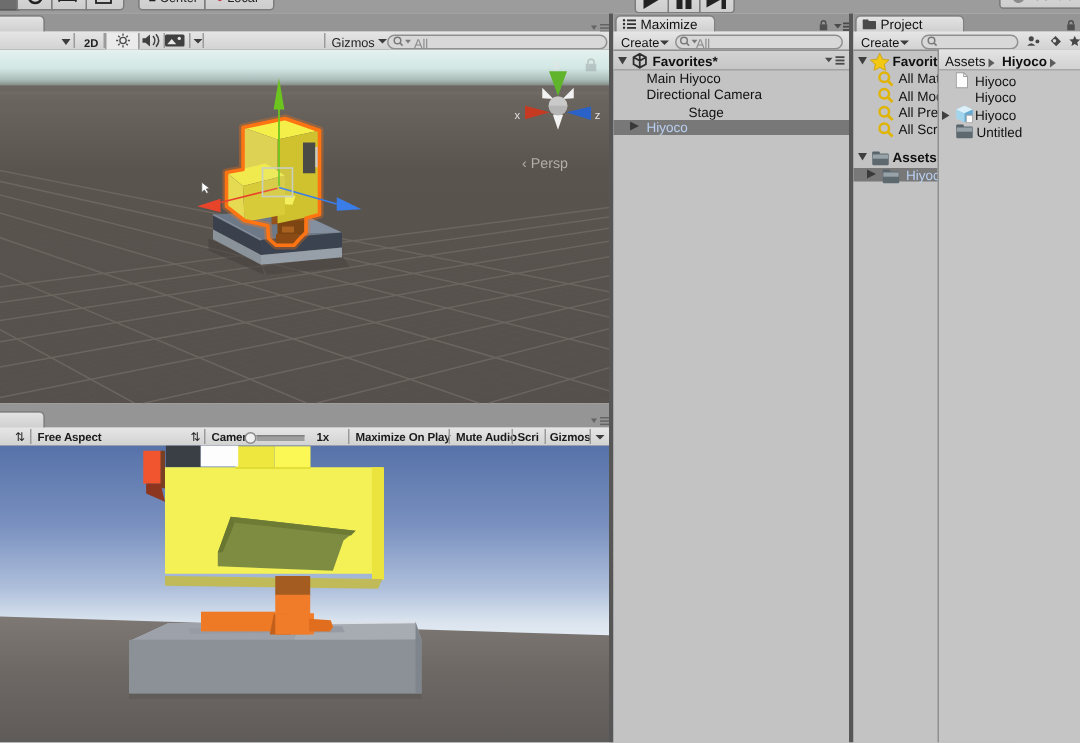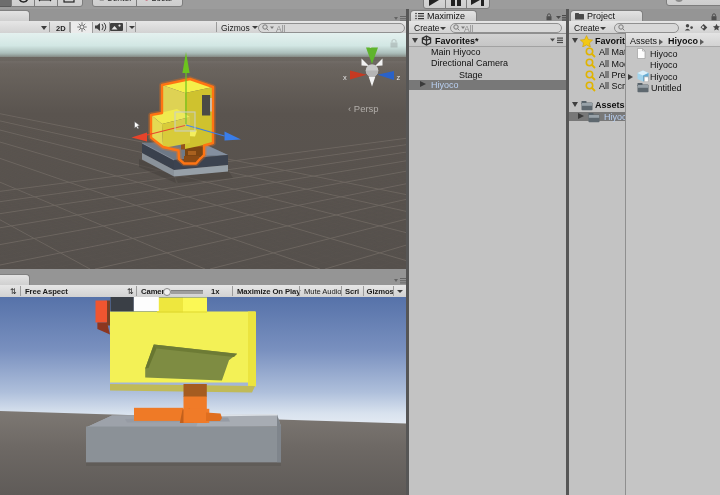--- a/index.html
+++ b/index.html
@@ -286,21 +286,21 @@
 <div class="abs txt" style="left:25px;top:287px;font-size:7.7px;color:#1a1a1a;font-weight:bold;letter-spacing:-0.1px;">Free Aspect</div>
 <div class="abs txt" style="left:127px;top:287px;font-size:8px;color:#222;">⇅</div>
 <div class="abs sep" style="left:136px;top:286px;height:10px;"></div>
 <div class="abs txt" style="left:141px;top:287px;font-size:7.7px;color:#1a1a1a;font-weight:bold;letter-spacing:-0.1px;">Camera</div>
 <div class="abs" style="left:163px;top:288px;width:6px;height:6px;border-radius:50%;background:#f0f0f0;border:1px solid #888;"></div>
 <div class="abs" style="left:171px;top:290px;width:32px;height:2.5px;background:#9e9e9e;border-top:1px solid #7f7f7f;"></div>
 <div class="abs txt" style="left:211px;top:287px;font-size:7.7px;color:#1a1a1a;font-weight:bold;letter-spacing:-0.1px;">1x</div>
 <div class="abs sep" style="left:232px;top:286px;height:10px;"></div>
 <div class="abs txt" style="left:237px;top:287px;font-size:7.7px;color:#1a1a1a;font-weight:bold;letter-spacing:-0.1px;">Maximize On Play</div>
 <div class="abs sep" style="left:299px;top:286px;height:10px;"></div>
-<div class="abs txt" style="left:304px;top:287px;font-size:7.7px;color:#1a1a1a;font-weight:normal;letter-spacing:-0.1px;">Mute Audio</div>
+<div class="abs txt" style="left:304px;top:287px;font-size:7.7px;color:#1a1a1a;font-weight:bold;letter-spacing:-0.1px;">Mute Audio</div>
 <div class="abs sep" style="left:341px;top:286px;height:10px;"></div>
 <div class="abs txt" style="left:345px;top:287px;font-size:7.7px;color:#1a1a1a;font-weight:bold;letter-spacing:-0.1px;">Scri</div>
 <div class="abs sep" style="left:362.5px;top:286px;height:10px;"></div>
 <div class="abs txt" style="left:366.5px;top:287px;font-size:7.7px;color:#1a1a1a;font-weight:bold;letter-spacing:-0.1px;">Gizmos</div>
 <div class="abs sep" style="left:393px;top:286px;height:10px;"></div>
 <div class="abs" style="left:397px;top:290px;width:0;height:0;border-top:3.5px solid #3c3c3c;border-left:3px solid transparent;border-right:3px solid transparent;"></div>
 
 <svg class="abs" style="left:0;top:297px;" width="406" height="198" viewBox="0 0 406 198">
   <defs>
     <linearGradient id="gsky" x1="0" y1="0" x2="0" y2="1">

